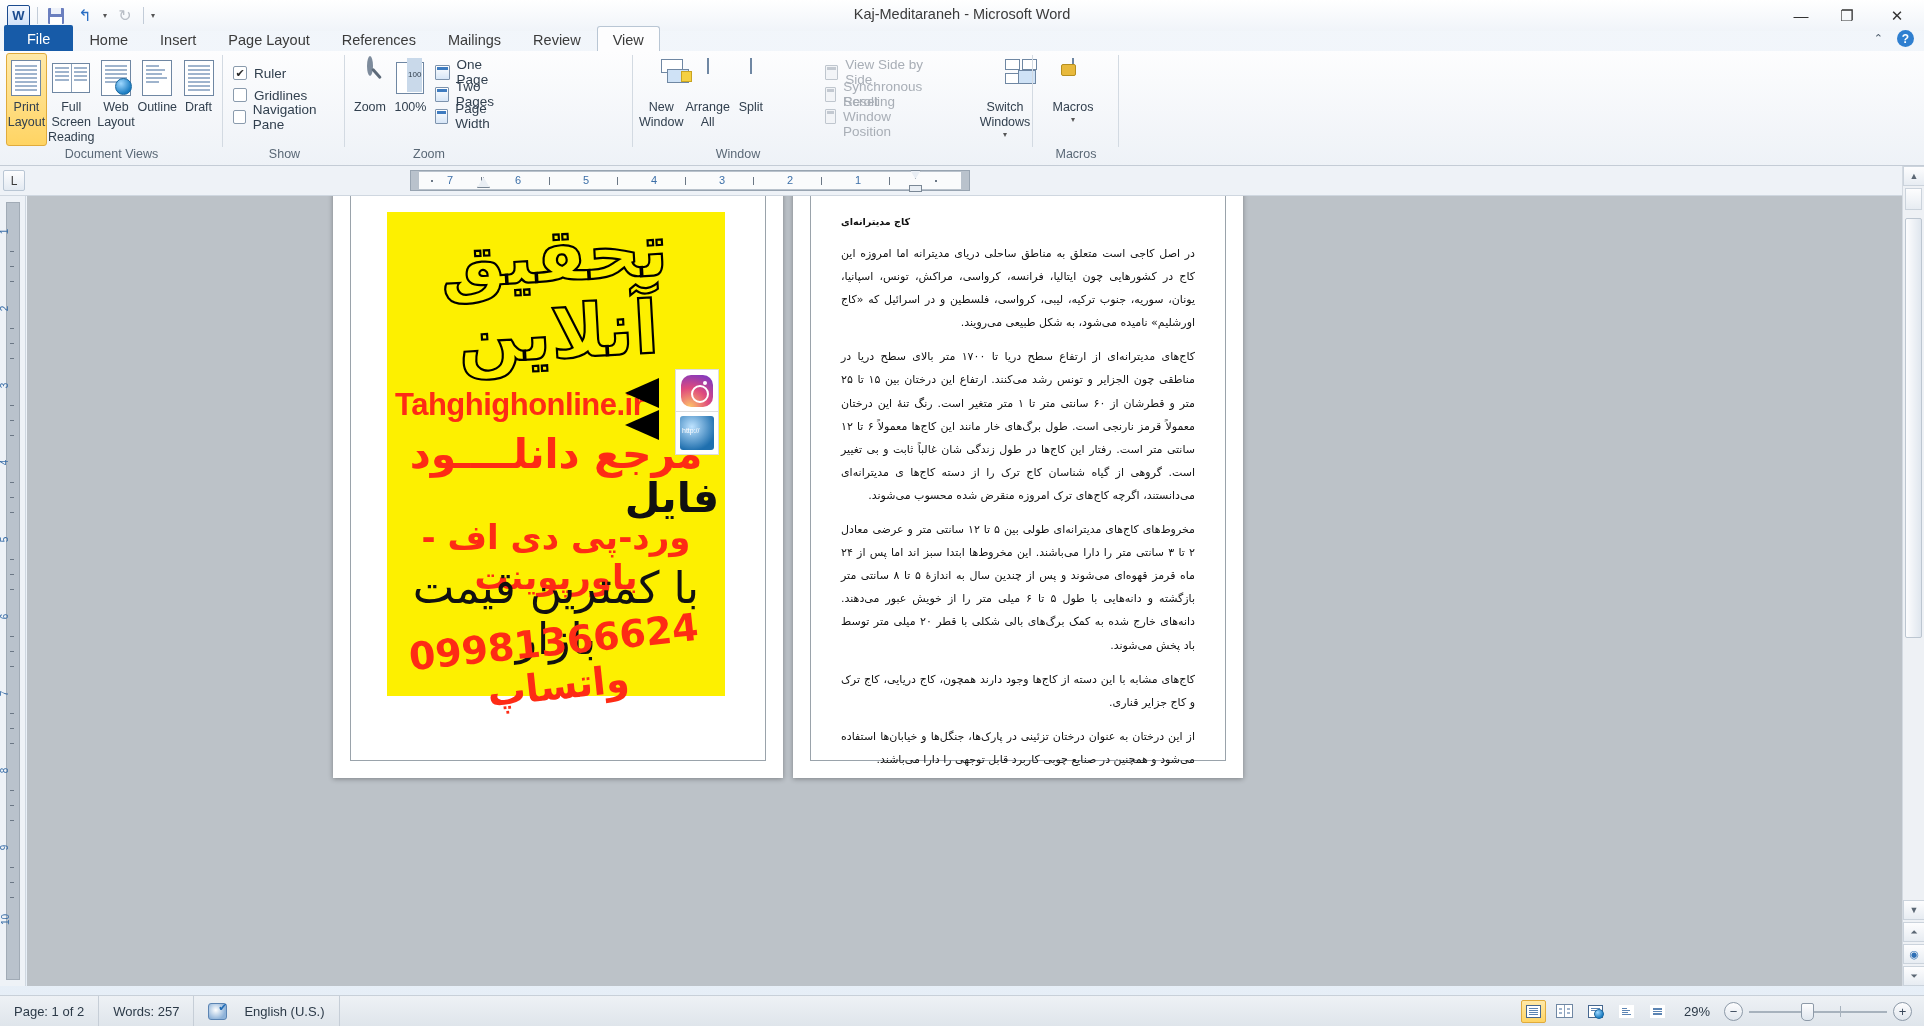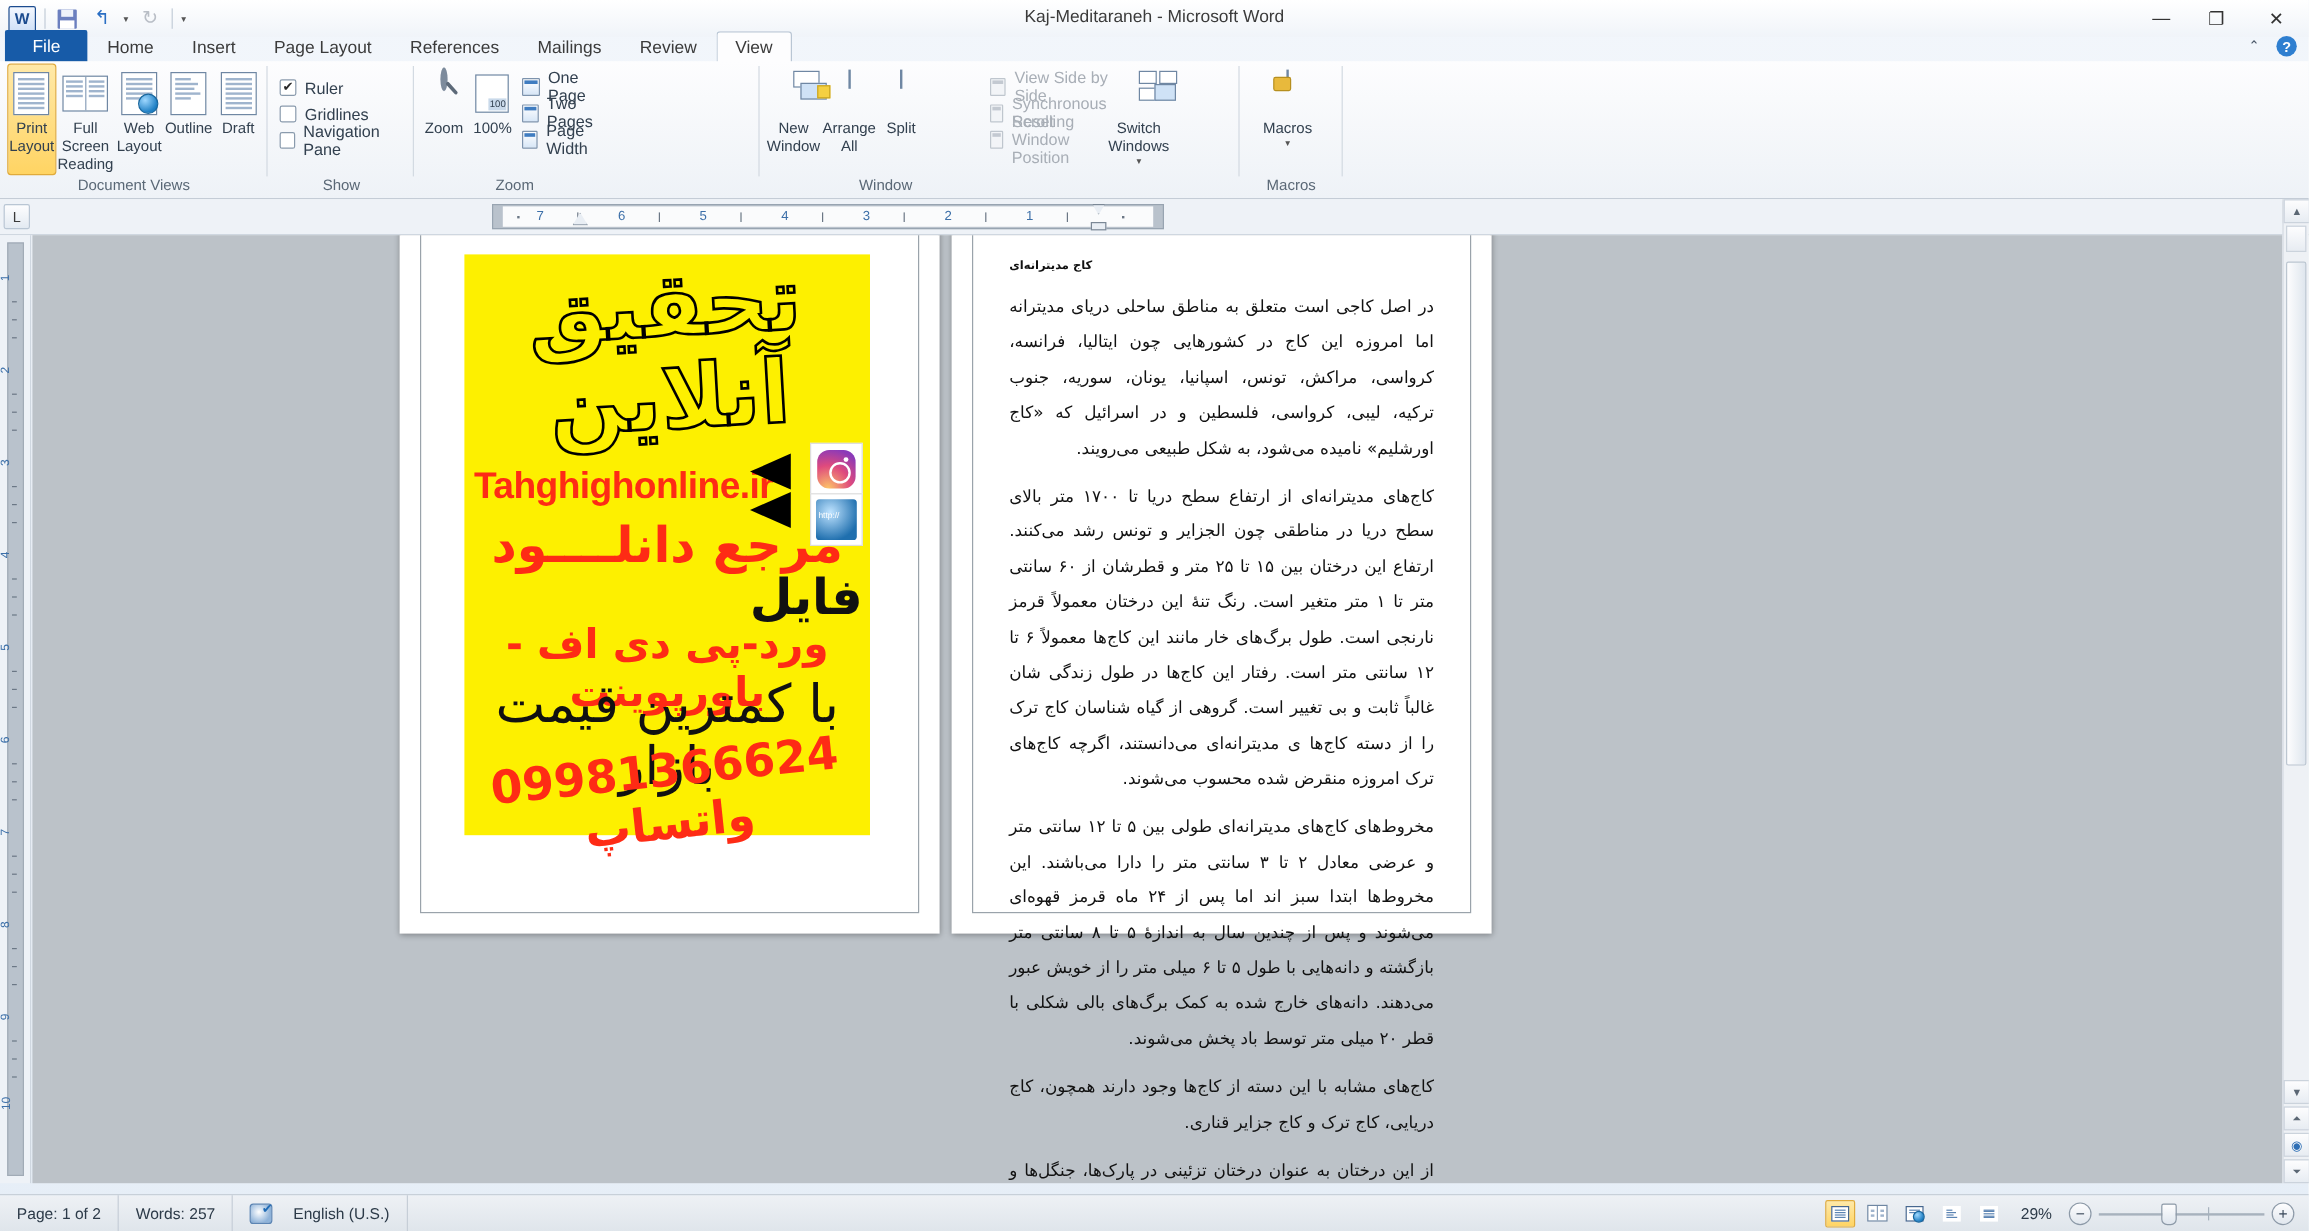--- a/index.html
+++ b/index.html
@@ -260,21 +260,21 @@
   }
 
   
   .doc-body {
     position: absolute; left: 30px; right: 30px; top: 30px;
     direction: rtl; text-align: justify;
     font-family: "DejaVu Sans", sans-serif;
     color: #111;
   }
   .doc-h { font-size: 9.6px; font-weight: bold; text-align: left; margin-bottom: 15px; }
-  .doc-p { font-size: 14px; line-height: 2.1; margin-bottom: 11px; }
+  .doc-p { font-size: 11px; line-height: 2.1; margin-bottom: 11px; }
 
   
   .vscroll {
     position: absolute; right: 0; top: 166px; width: 22px; bottom: 40px;
     background: #eef1f5; border-left: 1px solid #d4dae1;
   }
   .sc-btn { width: 22px; height: 20px; display:flex; align-items:center; justify-content:center;
             font-size: 9px; color: #5b6774; background: linear-gradient(#fdfdfe,#e7ecf2);
             border: 1px solid #cbd3dc; }
   .sc-thumb { position:absolute; left:2px; right:2px; top:52px; height: 420px;
@@ -460,21 +460,21 @@
       <div style="display:flex; align-items:flex-start;">
         <div class="bigbtn" style="width:50px;">
           <span class="bigico">
             <span class="magn" style="margin:6px auto 0 auto;"></span>
           </span>
           <span>Zoom</span>
         </div>
         <div class="bigbtn" style="width:52px;">
           <span class="bigico">
             <span style="display:block; width:28px; height:32px; margin:3px auto 0 auto; border:1px solid #6f87a3; background:#fff; position:relative;">
-              <span style="position:absolute; right:1px; bottom:1px; font-size:8px; background:#c9d9ea; padding:0 1px;">100</span>
+              <span style="position:absolute; right:1px; bottom:1px; font-size:8px; background:#c9d9ea; padding:12px 1px;">100</span>
             </span>
           </span>
           <span>100%</span>
         </div>
         <div style="padding-top:8px; padding-left:4px;">
           <div class="smallbtn">
             <span class="smico">
                 <span class="bar"></span>
               </span>
             <span>One Page</span>
@@ -540,21 +540,21 @@
             <span class="smico dis">
                 <span class="bar"></span>
               </span>
             <span>Reset Window Position</span>
           </div>
         </div>
       </div>
       <div class="group-label">Window</div>
     </div>
 
-    <div class="group" style="left:909px; width:86px;text-decoration:underline;">
+    <div class="group" style="left:965px; width:86px;text-decoration:underline;">
       <div class="bigbtn" style="width:80px;">
         <span class="bigico">
           <span class="ic-win1" style="margin:4px auto 0 auto;">
             <b style="left:0; top:0; width:15px; height:11px;"></b>
             <b style="left:17px; top:0; width:15px; height:11px;"></b>
             <b style="left:0; top:14px; width:15px; height:11px;"></b>
             <b style="left:13px; top:11px; width:18px; height:14px; background:#cfe2f6;"></b>
           </span>
         </span>
         <span>Switch Windows</span>

